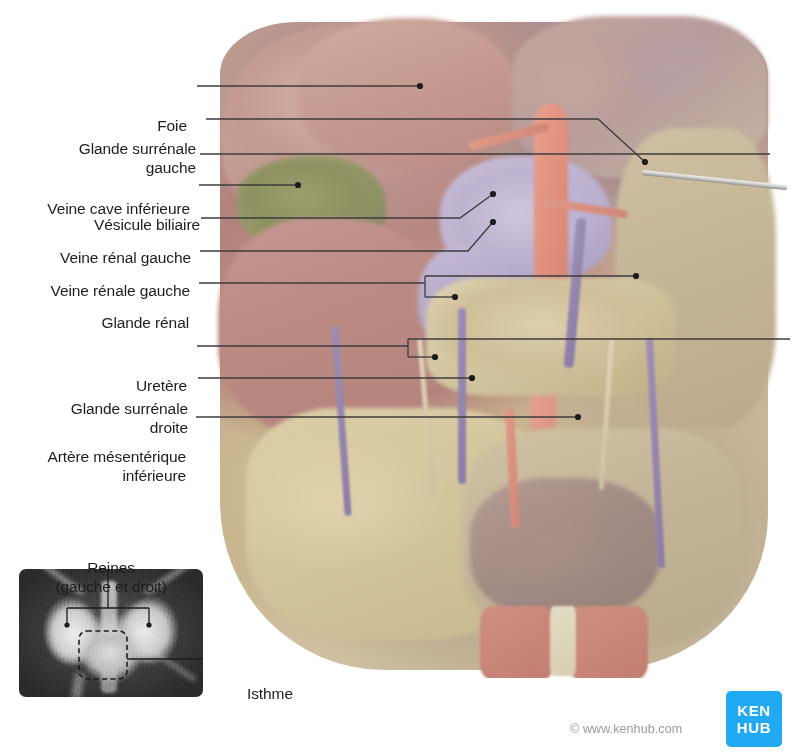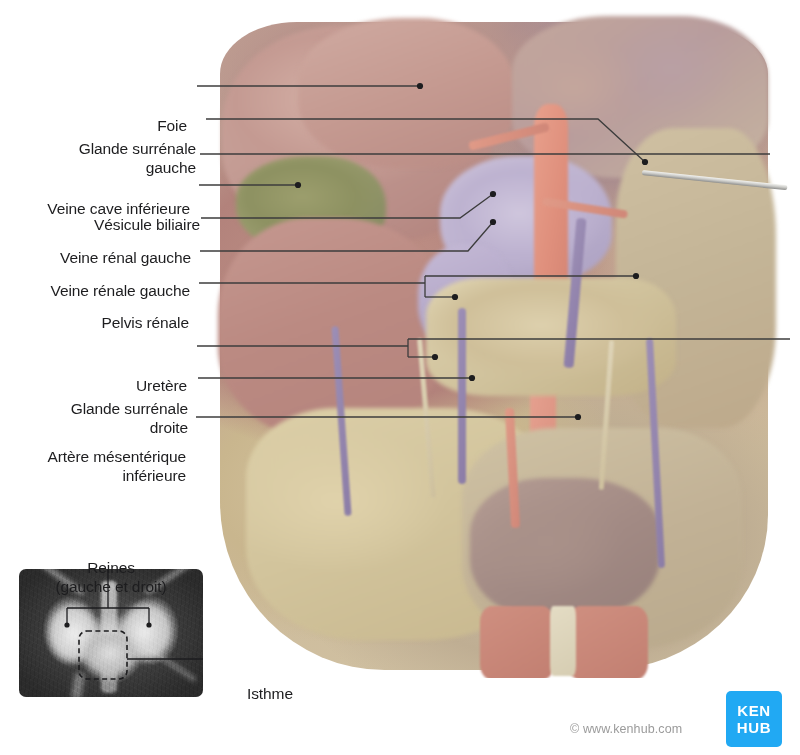--- a/index.html
+++ b/index.html
@@ -434,21 +434,21 @@
 gauche</div>
 
   <div class="label" style="right:610px; top:160px;">Veine cave inférieure</div>
 
   <div class="label" style="right:600px; top:176px;">Vésicule biliaire</div>
 
   <div class="label" style="right:609px; top:209px;">Veine rénal gauche</div>
 
   <div class="label" style="right:610px; top:242px;">Veine rénale gauche</div>
 
-  <div class="label" style="right:611px; top:274px;">Pelvis rénale</div>
+  <div class="label" style="right:611px; top:274px;">Glande rénal</div>
 
   <div class="label" style="right:613px; top:337px;">Uretère</div>
 
   <div class="label" style="right:612px; top:360px;">Glande surrénale
 droite</div>
 
   <div class="label" style="right:614px; top:408px;">Artère mésentérique
 inférieure</div>
 
   <div id="xray">

